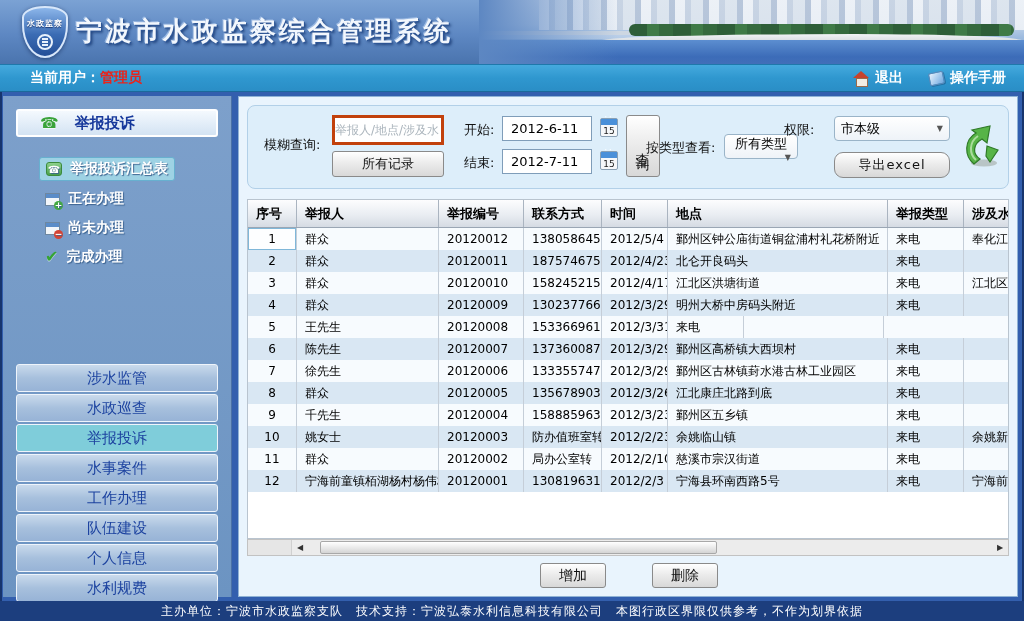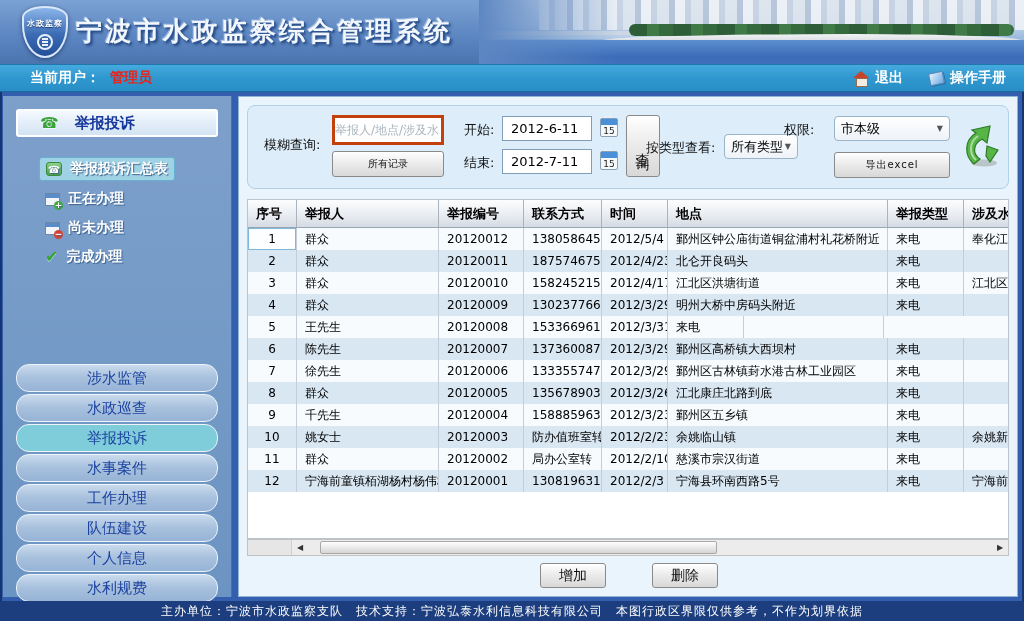--- a/index.html
+++ b/index.html
@@ -33,21 +33,21 @@
   .logo-text { position:absolute; left:0; top:10px; width:100%; text-align:center; font-size:8px; font-weight:bold; color:#fff; letter-spacing:1px; text-shadow:0 1px 1px #16356e; }
   .title { position:absolute; left:76px; top:14px; font-size:26px; font-weight:bold; color:#f2f7fd; letter-spacing:3px;
     text-shadow:1px 1px 0 #2c5596, 2px 2px 3px #1b3c74, -1px -1px 0 #9dbbe4; }
 
   
   .userbar { position:absolute; left:0; top:64px; width:1024px; height:28px;
     background:linear-gradient(180deg,#45aade 0%,#2f97cf 50%,#2a8ec6 100%);
     border-top:1px solid #1f78ab; border-bottom:1px solid #1b699b;
     display:flex; align-items:center; color:#fff; font-size:14px; font-weight:bold; }
   .userbar .left { margin-left:30px; display:flex; align-items:center; }
-  .userbar .uname { color:var(--username-red); margin-left:10px; }
+  .userbar .uname { color:var(--username-red); margin-left:0; }
   .userbar .right { margin-left:auto; margin-right:18px; display:flex; align-items:center; gap:26px; }
   .ub-link { display:flex; align-items:center; gap:6px; cursor:pointer; }
   .ic-house { width:16px; height:14px; position:relative; display:inline-block; }
   .ic-house::before { content:""; position:absolute; left:0; top:0; border-left:8px solid transparent; border-right:8px solid transparent; border-bottom:7px solid #c8432b; }
   .ic-house::after { content:""; position:absolute; left:3px; top:7px; width:10px; height:7px; background:#f2ede4; border:1px solid #9a6a4a; }
   .ic-book { width:15px; height:13px; display:inline-block; background:linear-gradient(135deg,#e8f2fc 0%,#9ec6ec 60%,#6fa6dd 100%);
     border:1px solid #5d88b8; transform:rotate(-12deg); border-radius:2px; box-shadow:1px 1px 0 rgba(20,50,90,.35); }
 
   
   .sidebar { position:absolute; left:3px; top:96px; width:229px; height:501px;
@@ -66,48 +66,48 @@
   .ic-grid::before { content:""; position:absolute; left:0; right:0; top:0; height:3px; background:#5a8cc8; }
   .ic-grid::after { content:"+"; position:absolute; right:-4px; bottom:-5px; width:9px; height:9px; line-height:9px; text-align:center;
     background:#44a844; color:#fff; font-size:9px; font-weight:bold; border-radius:50%; }
   .ic-grid.minus::after { content:"−"; background:#d34335; }
   .ic-phone-badge { width:16px; height:14px; display:inline-block; background:linear-gradient(180deg,#8cd08c,#4aa04a);
     border:1px solid #3b8a3b; border-radius:3px; color:#fff; font-size:10px; line-height:13px; text-align:center; }
   .ic-check { color:#35a435; font-size:16px; line-height:1; text-shadow:0 1px 0 rgba(255,255,255,.5); }
   .side-menus { position:absolute; left:0; top:268px; width:100%; display:flex; flex-direction:column; gap:2px; padding:0 13px; }
   .side-menu { height:28px; display:flex; align-items:center; justify-content:center;
     background:linear-gradient(180deg,#c9daec 0%,#a7c0dd 50%,#97b3d6 100%);
-    border:1px solid #eef4fb; border-radius:13px; color:var(--link-blue); font-size:15px; cursor:pointer; }
+    border:1px solid #eef4fb; border-radius:3px; color:var(--link-blue); font-size:15px; cursor:pointer; }
   .side-menu.active { background:var(--active-teal); }
 
   
   .content { position:absolute; left:238px; top:96px; width:780px; height:501px;
     background:var(--panel-bg); border:1px solid #8fb2d5; }
   .filter-panel { position:absolute; left:8px; top:8px; width:762px; height:84px;
     background:var(--filter-bg); border:1px solid #b2d0e8; border-radius:8px; }
   .f-label { position:absolute; font-size:13px; color:#111; }
   .f-input { position:absolute; left:84px; top:9px; width:112px; height:30px; border:3px solid #c2410c; background:#fff;
     font-size:12px; padding:0 0; color:#333; font-family:inherit; }
   .f-input::placeholder { color:#aab4bc; }
   .btn { background:linear-gradient(180deg,#ffffff 0%,#ececec 45%,#d8d8d8 100%);
-    border:1px solid #8a8a8a; border-radius:3px; font-size:10px; color:#111; font-family:inherit; cursor:pointer;
+    border:1px solid #8a8a8a; border-radius:3px; font-size:13px; color:#111; font-family:inherit; cursor:pointer;
     display:flex; align-items:center; justify-content:center; }
   .btn-allrec { position:absolute; left:84px; top:45px; width:112px; height:26px; }
   .datebox { position:absolute; width:90px; height:25px; background:#fff; border:1px solid #7f9db9;
     font-size:13px; display:flex; align-items:center; padding-left:8px; cursor:text; }
   .cal { position:absolute; width:18px; height:19px; background:#f6f8fa; border:1px solid #8aa0b4; border-radius:2px; cursor:pointer; }
   .cal::before { content:""; position:absolute; left:0; right:0; top:0; height:6px; background:#4a90d9; }
   .cal::after { content:"··"; position:absolute; left:0; right:0; top:-6px; text-align:center; color:#fff; font-size:8px; letter-spacing:2px; }
   .cal span { position:absolute; left:0; right:0; bottom:0px; text-align:center; font-size:9px; color:#222; }
   .btn-query { position:absolute; left:378px; top:9px; width:34px; height:62px; writing-mode:vertical-rl; text-orientation:upright;
     letter-spacing:4px; font-size:14px; }
   .select { position:absolute; height:25px; background:linear-gradient(180deg,#ffffff,#eef3f8); border:1px solid #9ab4c8;
     border-radius:4px; font-size:13px; display:flex; align-items:center; padding:0 6px; cursor:pointer; }
   .select .arrow { margin-left:auto; font-size:8px; color:#555; }
-  .btn-export { position:absolute; left:586px; top:46px; width:116px; height:26px; letter-spacing:1px; }
+  .btn-export { position:absolute; left:586px; top:46px; width:116px; height:26px; letter-spacing:1px;border-radius:9px; }
   .refresh { position:absolute; left:712px; top:16px; width:42px; height:48px; cursor:pointer; }
 
   
   .grid { position:absolute; left:8px; top:102px; width:762px; height:340px; background:#fff; border:1px solid #b9c4cf; overflow:hidden; }
   .grid-header { display:flex; height:28px; background:linear-gradient(180deg,#fdfdfe 0%,#e9edf2 55%,#d5dbe3 100%); border-bottom:1px solid #9aa6b4; }
   .gh-cell { font-size:13px; font-weight:bold; color:#000; display:flex; align-items:center; padding-left:8px;
     border-right:1px solid #aab4c0; flex:none; cursor:pointer; white-space:nowrap; overflow:hidden; }
   .grid-body { height:312px; }
   .g-row { display:flex; height:22px; cursor:pointer; }
   .g-row.odd  { background:#f7fbfe; }
@@ -224,21 +224,21 @@
 
       <span class="f-label" style="left:216px;top:48px;">结束:</span>
       <div class="datebox" style="left:254px;top:43px;">2012-7-11</div>
       <div class="cal" style="left:352px;top:45px;">
           <span>15</span>
         </div>
 
       <button class="btn btn-query">查询</button>
 
       <span class="f-label" style="left:398px;top:33px;">按类型查看:</span>
-      <div class="select" style="left:476px;top:28px;width:74px;">
+      <div class="select" style="left:476px;top:28px;width:74px;flex-direction:column;">
         <span>所有类型</span>
         <span class="arrow">▼</span>
       </div>
 
       <span class="f-label" style="left:536px;top:15px;">权限:</span>
       <div class="select" style="left:586px;top:10px;width:116px;">
         <span>市本级</span>
         <span class="arrow">▼</span>
       </div>
       <button class="btn btn-export">导出excel</button>

